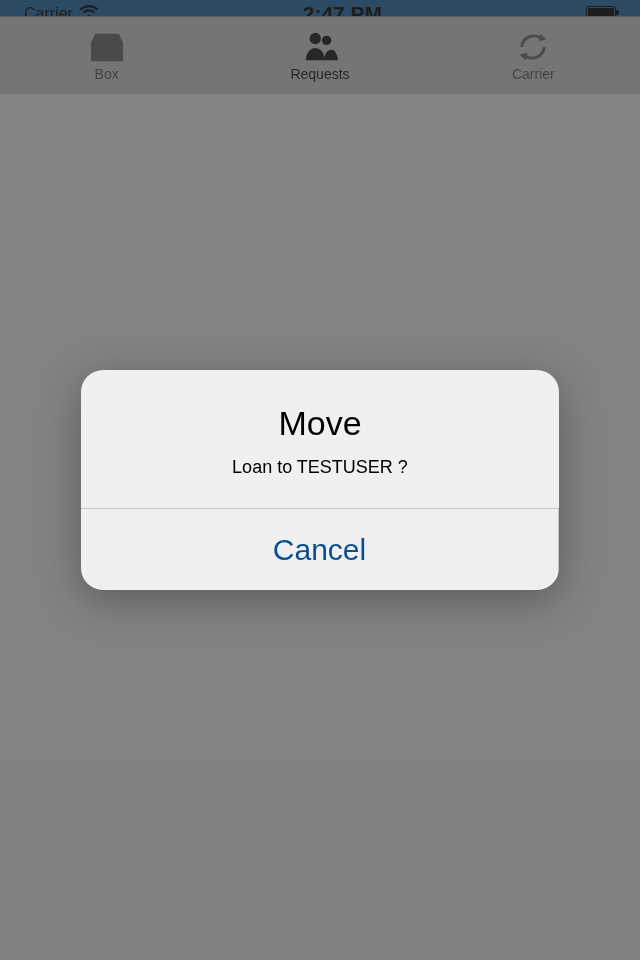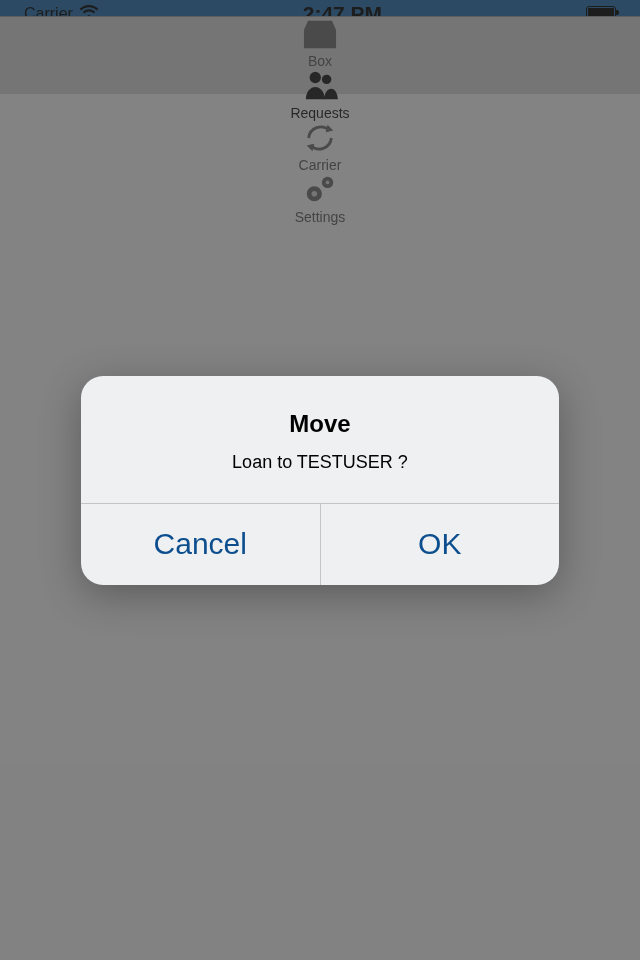--- a/index.html
+++ b/index.html
@@ -66,48 +66,47 @@
   .row-title { font-size: 26px; font-weight: 400; color: #000; line-height:1.2; white-space:nowrap; overflow:hidden; text-overflow:ellipsis;}
 
   
   .list-inner { position:relative; top:-44px; }
 
   
   .tab-bar {
     position: absolute; bottom: 0; left:0; right:0; height: 78px;
     background: #d8d8db; border-top: 1px solid rgba(0,0,0,0.25);
     display: flex;
-    flex-direction: column;
   }
   .tab { flex:1; display:flex; flex-direction:column; align-items:center; justify-content:center; gap:2px; }
   .tab-label { font-size: 14px; color:#5f5f61; }
   .tab.active .tab-label { color:#1a1a1a; }
   .tab-icon { width:38px; height:34px; display:flex; align-items:center; justify-content:center; }
   .tab-icon svg { width:100%; height:100%; }
   .tab .ic-fill { fill:#6f6f72; }
   .tab.active .ic-fill { fill:#1a1a1a; }
 
   
   .overlay {
     position:absolute; inset:0; background: rgba(60,60,60,0.48);
     display:flex; align-items:center; justify-content:center;
   }
   .alert {
     width: 478px; background: #eef0f1; border-radius: 22px; overflow:hidden;
     box-shadow: 0 10px 40px rgba(0,0,0,0.3);
   }
   .alert-body { padding: 34px 28px 30px; text-align:center; }
-  .alert-title { font-size: 24px; font-weight:700; color:#000; margin-bottom: 14px;}
+  .alert-title { font-size: 34px; font-weight:400; color:#000; margin-bottom: 14px;}
   .alert-msg { font-size: 18px; color:#000; }
   .alert-buttons { display:flex; border-top:1px solid rgba(0,0,0,0.18); height:82px;}
   .alert-btn {
     flex:1; display:flex; align-items:center; justify-content:center;
     font-size: 30px; color:#0d4e8f; background:transparent; border:none;
   }
-  .alert-btn:first-child { border-right:1px solid rgba(0,0,0,0.18); font-weight:400; }
+  .alert-btn:first-child { border-right:1px solid rgba(0,0,0,0.18); font-weight:700; }
   .alert-btn:last-child { font-weight:400; }
 
   
   .dimmable { filter: brightness(0.78) saturate(0.85); }
 </style>
 </head>
 <body>
 
 <div class="dimmable">
 
@@ -173,41 +172,27 @@
         <svg viewBox="0 0 40 36">
             <g fill="none" stroke="#6f6f72" stroke-width="3">
               <path d="M30 10a13 13 0 0 0-22 8"></path>
               <path d="M10 26a13 13 0 0 0 22-8"></path>
             </g>
             <path fill="#6f6f72" d="M28 4l6 6-8 2zM12 32l-6-6 8-2z"></path>
           </svg>
       </span>
       <span class="tab-label">Carrier</span>
     </div>
-    <div class="tab">
-      <span class="tab-icon">
-        <svg viewBox="0 0 40 36">
-            <g fill="#6f6f72">
-              <circle cx="14" cy="22" r="8"></circle>
-              <circle cx="14" cy="22" r="3" fill="#d8d8db"></circle>
-              <circle cx="28" cy="10" r="6"></circle>
-              <circle cx="28" cy="10" r="2" fill="#d8d8db"></circle>
-            </g>
-          </svg>
-      </span>
-      <span class="tab-label">Settings</span>
-    </div>
   </div>
 
 </div>
 
 <div class="overlay">
   <div class="alert">
     <div class="alert-body">
       <div class="alert-title">Move</div>
       <div class="alert-msg">Loan  to TESTUSER ?</div>
     </div>
     <div class="alert-buttons">
       <button class="alert-btn">Cancel</button>
-      <button class="alert-btn">OK</button>
     </div>
   </div>
 </div>
 
 </body></html>

